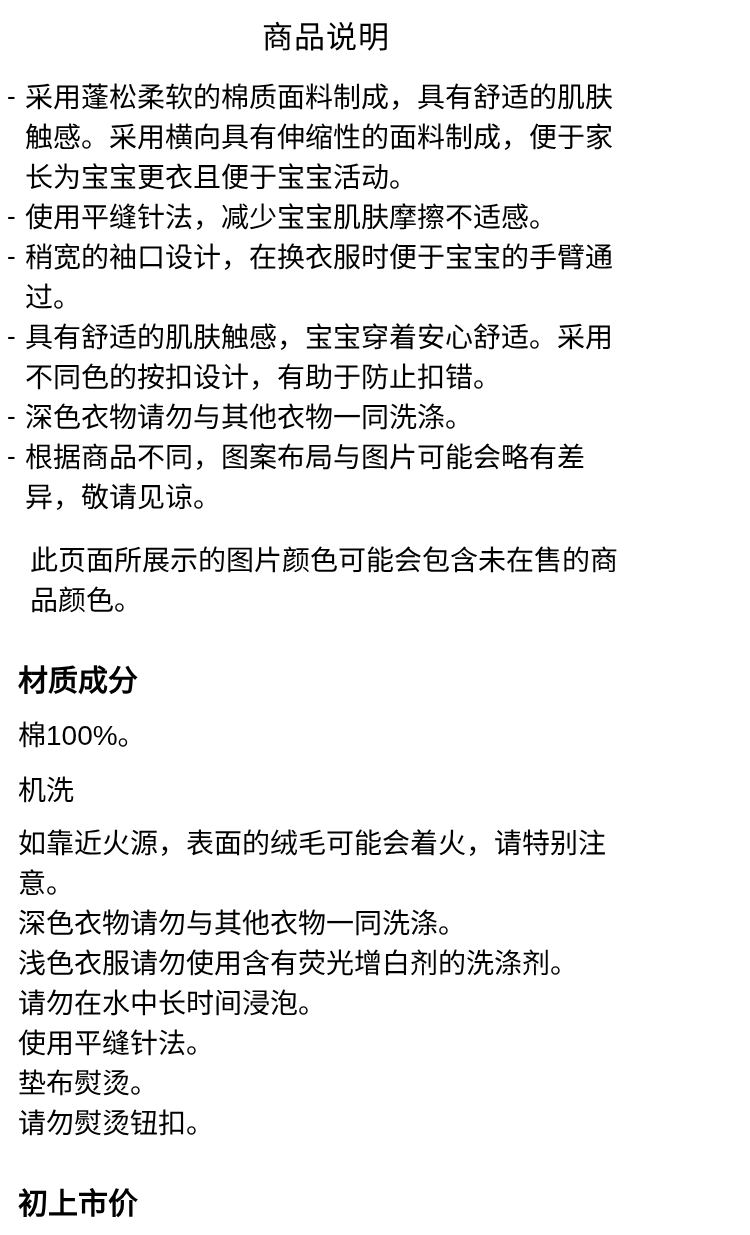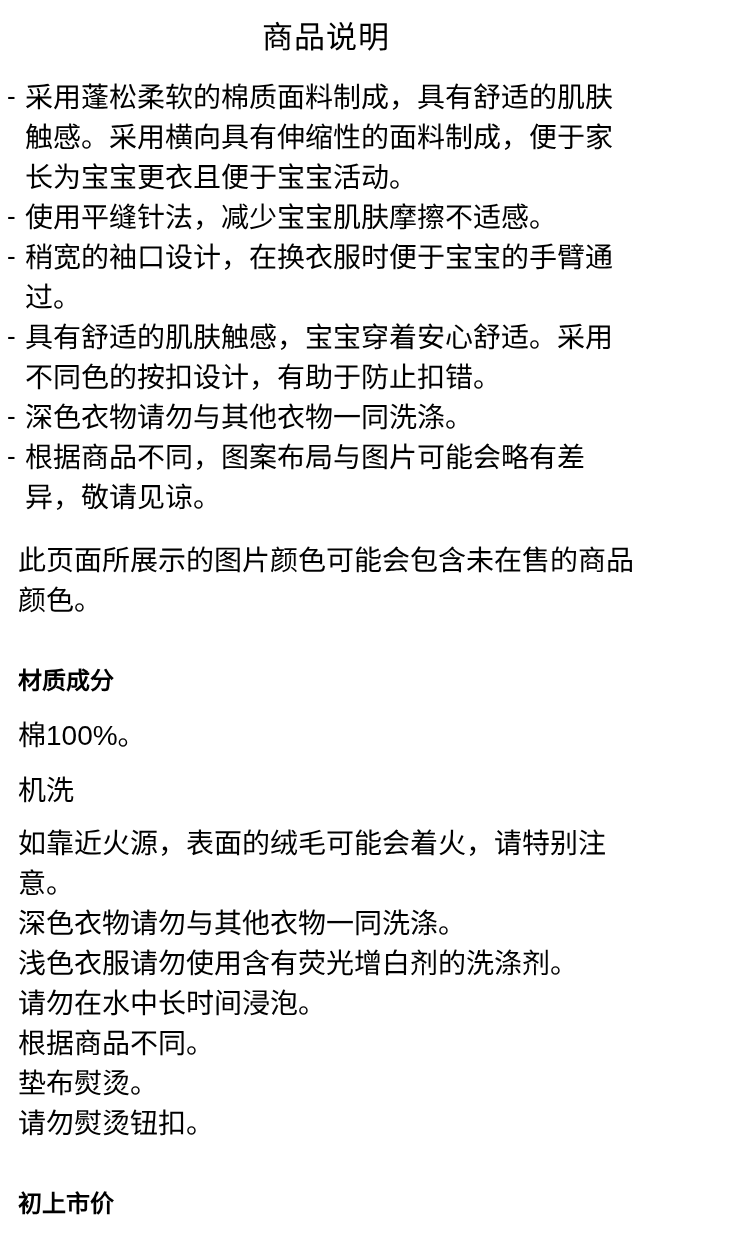--- a/index.html
+++ b/index.html
@@ -34,24 +34,24 @@
   }
   .dash {
     position: absolute;
     left: -11px;
     top: -2px;
     font-size: 26px;
   }
   .note {
     font-size: 28px;
     line-height: 40px;
-    margin: 23px 0 0 0;
+    margin: 23px 0 0 12px;
   }
   .section-heading {
-    font-size: 24px;
+    font-size: 30px;
     line-height: 40px;
     font-weight: 700;
     margin: 40px 0 0 0;
   }
   .section-value {
     font-size: 28px;
     line-height: 40px;
     margin: 15px 0 0 0;
   }
   .cautions { margin: 13px 0 0 0; }
@@ -100,21 +100,21 @@
   <h2 class="section-heading">材质成分</h2>
   <p class="section-value">棉100%。</p>
 
   <p class="section-value">机洗</p>
 
   <div class="cautions">
     <p>如靠近火源，表面的绒毛可能会着火，请特别注意。</p>
     <p>深色衣物请勿与其他衣物一同洗涤。</p>
     <p>浅色衣服请勿使用含有荧光增白剂的洗涤剂。</p>
     <p>请勿在水中长时间浸泡。</p>
-    <p>根据商品不同。</p>
+    <p>使用平缝针法。</p>
     <p>垫布熨烫。</p>
     <p>请勿熨烫钮扣。</p>
   </div>
 
   <h2 class="section-heading">初上市价</h2>
   <p class="section-value">49元</p>
 
 </div>
 
 </body></html>

